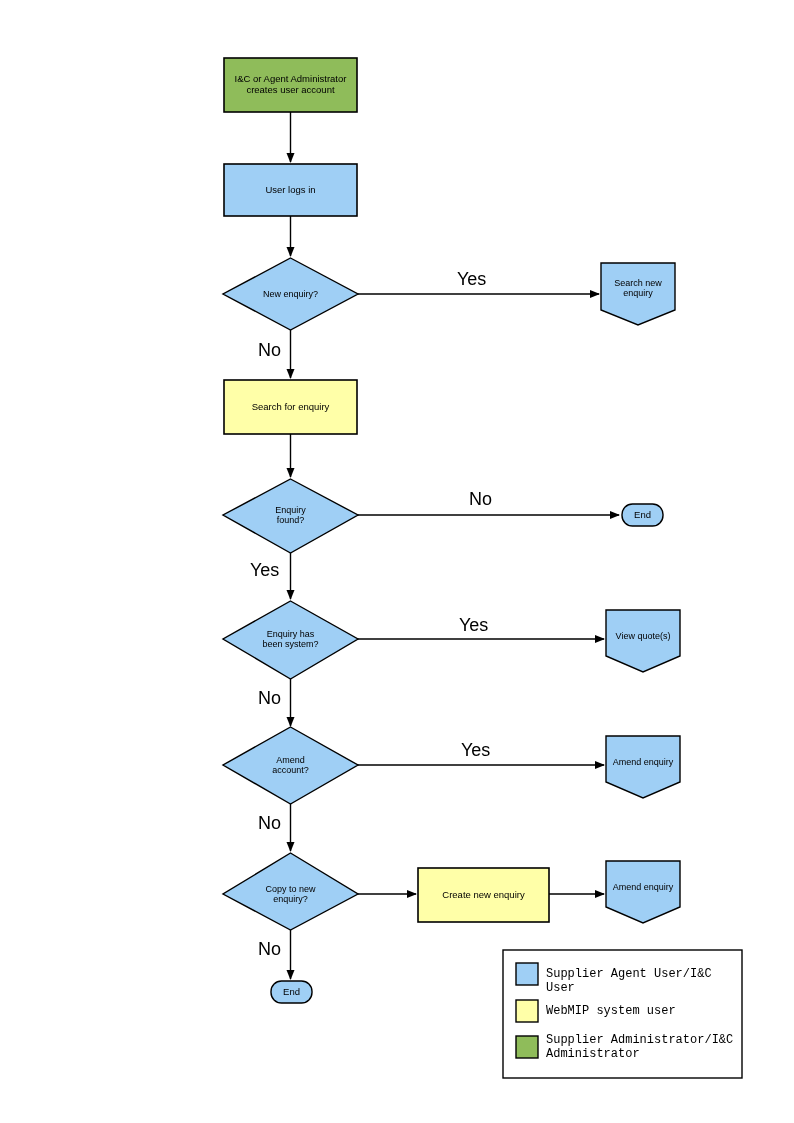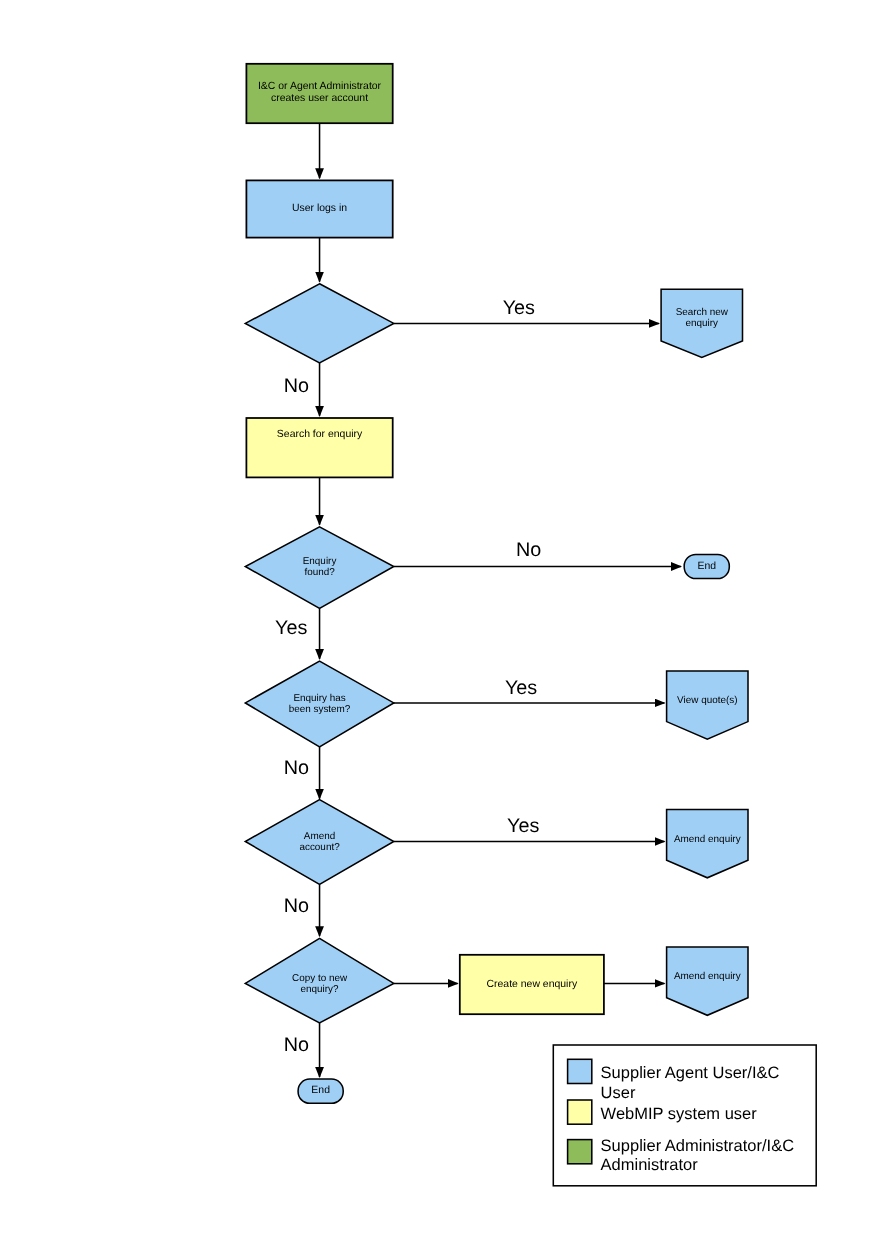--- a/index.html
+++ b/index.html
@@ -45,22 +45,22 @@
   .edge-label {
     position: absolute;
     font-family: "Liberation Sans", sans-serif;
     font-size: 18px;
     color: #000000;
     line-height: 1;
     pointer-events: none;
   }
   .legend-label {
     position: absolute;
-    font-family: Liberation Sans, sans-serif;
-    font-size: 15px;
+    font-family: Liberation Mono, monospace;
+    font-size: 12px;
     color: #000000;
     line-height: 1.2;
     white-space: pre-line;
     pointer-events: none;
   }
 </style>
 </head>
 <body>
 
 <div id="canvas">
@@ -137,25 +137,26 @@
     <rect x="516" y="963" width="22" height="22" fill="#9FCFF5" stroke="#000000" stroke-width="1.4"></rect>
     <rect x="516" y="1000" width="22" height="22" fill="#FFFFA8" stroke="#000000" stroke-width="1.4"></rect>
     <rect x="516" y="1036" width="22" height="22" fill="#8FBC5A" stroke="#000000" stroke-width="1.4"></rect>
   </svg>
 
   <div class="node-label lbl-process" style="left:224px; top:58px; width:133px; height:54px;">I&amp;C or Agent Administrator
 creates user account</div>
 
   <div class="node-label lbl-process" style="left:224px; top:164px; width:133px; height:52px;">User logs in</div>
 
+  <div class="node-label lbl-decision" style="left:228px; top:274px; width:125px; height:40px;">New enquiry?</div>
 
   <div class="node-label lbl-doc" style="left:601px; top:268px; width:74px; height:40px;">Search new
 enquiry</div>
 
-  <div class="node-label lbl-process" style="left:224px; top:368px; width:133px; height:54px;">Search for enquiry</div>
+  <div class="node-label lbl-process" style="left:224px; top:380px; width:133px; height:54px;">Search for enquiry</div>
 
   <div class="node-label lbl-decision" style="left:230px; top:495px; width:121px; height:40px;">Enquiry
 found?</div>
 
   <div class="node-label lbl-terminator" style="left:622px; top:504px; width:41px; height:22px;">End</div>
 
   <div class="node-label lbl-decision" style="left:228px; top:619px; width:125px; height:40px;">Enquiry has
 been system?</div>
 
   <div class="node-label lbl-doc" style="left:604px; top:624px; width:78px; height:24px;">View quote(s)</div>

